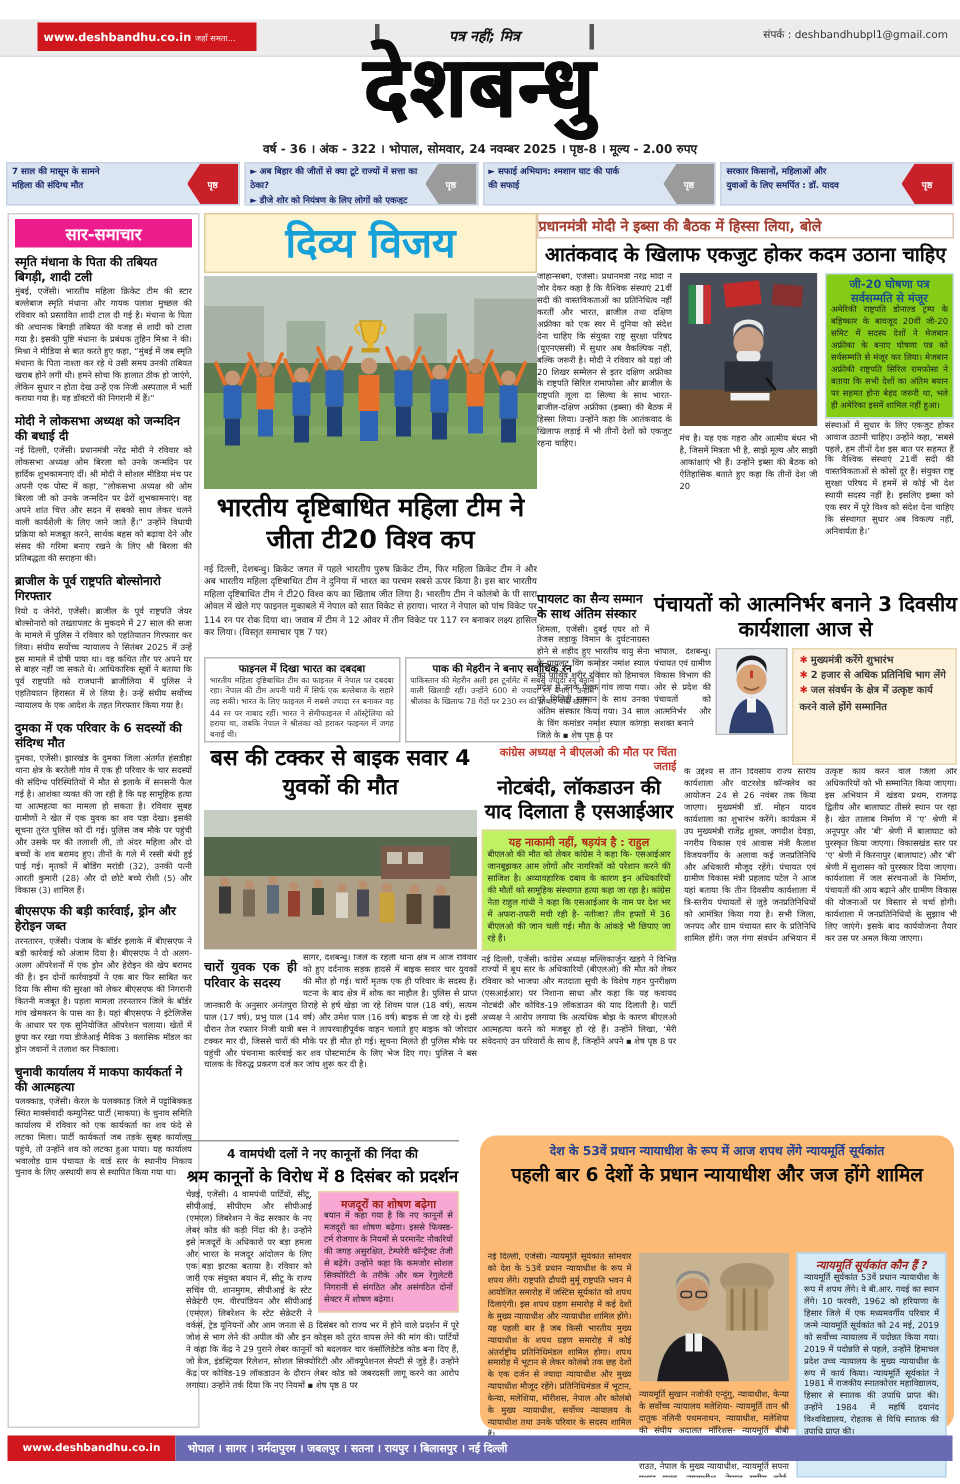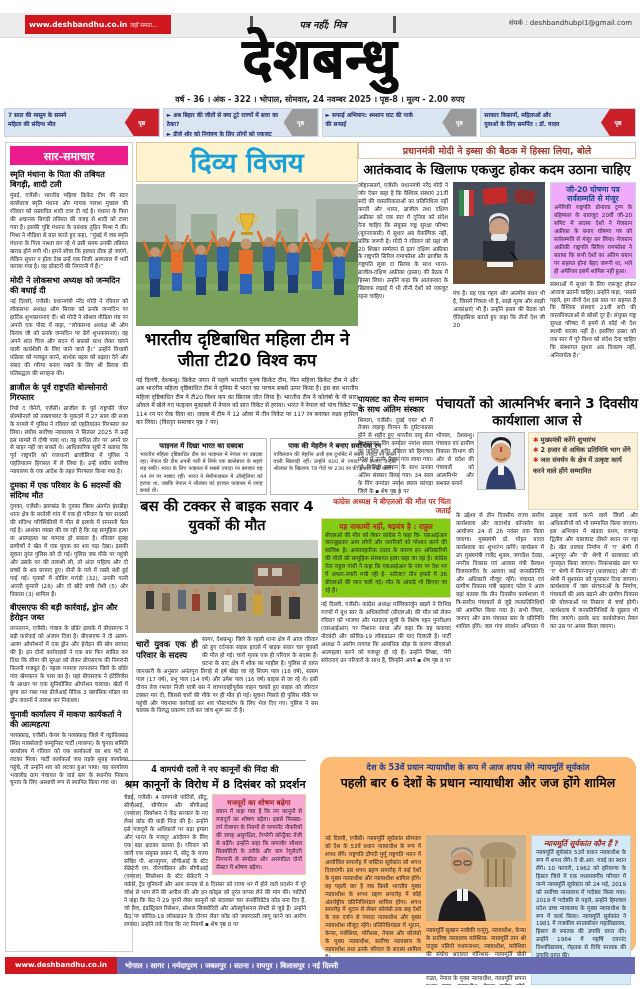--- a/index.html
+++ b/index.html
@@ -44,27 +44,27 @@
           color:#18a0d8;font-size:27px;font-weight:bold;text-align:center;line-height:40px;box-sizing:border-box;}
   .team-photo{left:136px;top:184px;width:222px;height:142px;}
   .ms-head{left:136px;top:329px;width:222px;text-align:center;font-size:17px;font-weight:bold;color:#090909;line-height:1.22;}
   .ms-body{left:136px;top:376px;width:222px;height:60px;}
   .ms-boxes{left:136px;top:438px;width:264px;height:57px;display:flex;gap:3px;}
   .ms-box{flex:1;border:1px solid #b9b9b9;padding:2px 3px;overflow:hidden;}
   .ms-box h4{margin:0 0 1px;font-size:6.8px;text-align:center;color:#111;}
   .box-body{font-size:5.2px;line-height:1.38;text-align:justify;color:#333;}
 
   
-  .modi-kicker{left:358px;top:142px;width:278px;text-align:center;font-size:9.5px;font-weight:bold;color:#a03c2d;
+  .modi-kicker{left:358px;top:142px;width:278px;font-size:9.5px;font-weight:bold;color:#a03c2d;
                border:1px solid #dcc3b2;padding:1px 0;box-sizing:border-box;}
   .modi-head{left:358px;top:160px;width:278px;text-align:center;font-size:13px;font-weight:bold;color:#0a0a0a;white-space:nowrap;overflow:hidden;}
   .modi-cols{left:358px;top:182px;width:278px;height:208px;display:flex;gap:5px;}
   .modi-c1{width:90px;} .modi-c2{width:92px;} .modi-c3{flex:1;}
   .modi-photo{width:92px;height:102px;margin-bottom:2px;}
-  .g20-box{background:#f0abfc;border:1px solid #c4dcee;padding:2px 3px;margin-bottom:2px;}
+  .g20-box{background:#84cc16;border:1px solid #c4dcee;padding:2px 3px;margin-bottom:2px;}
   .g20-box h4{margin:0 0 1px;font-size:7.6px;color:#1a4e8a;text-align:center;line-height:1.2;}
 
   
   .pilot{left:358px;top:394px;width:75px;height:106px;}
   .pilot h3{margin:0 0 2px;font-size:8.2px;color:#111;line-height:1.25;}
 
   
   .pan-head{left:436px;top:395px;width:202px;text-align:center;font-size:13.5px;font-weight:bold;color:#0a0a0a;line-height:1.25;}
   .pan-row{left:436px;top:432px;width:202px;height:78px;display:flex;gap:3px;}
   .pan-dl{width:38px;}
@@ -77,21 +77,21 @@
   
   .bus-head{left:136px;top:497px;width:182px;text-align:center;font-size:14.5px;font-weight:bold;color:#0a0a0a;line-height:1.3;}
   .bus-photo{left:136px;top:540px;width:182px;height:93px;}
   .bus-body{left:136px;top:636px;width:182px;height:120px;}
   .bus-sub{float:left;width:62px;font-size:8.4px;font-weight:bold;color:#111;line-height:1.3;margin:3px 4px 2px 0;}
 
   
   .sir{left:321px;top:497px;width:130px;height:260px;}
   .sir-kicker{font-size:7.4px;font-weight:bold;color:#c0392b;text-align:right;line-height:1.25;margin-bottom:2px;}
   .sir-head{font-size:13px;font-weight:bold;color:#0a0a0a;text-align:center;line-height:1.25;margin-bottom:3px;}
-  .rahul-box{background:#84cc16;border:1px solid #e6d3a4;padding:2px 3px;margin-bottom:3px;}
+  .rahul-box{background:#bef264;border:1px solid #e6d3a4;padding:2px 3px;margin-bottom:3px;}
   .rahul-box h4{margin:0 0 1px;font-size:7.4px;color:#b3271e;text-align:center;}
 
   
   .lab{left:124px;top:760px;width:182px;height:192px;}
   .lab-kicker{font-size:8.2px;font-weight:bold;color:#111;text-align:center;border-top:1px solid #999;padding-top:2px;}
   .lab-head{font-size:11px;font-weight:bold;color:#0a0a0a;text-align:center;white-space:nowrap;overflow:hidden;margin:2px 0 3px;}
   .lab-box{float:right;width:86px;background:#f9a8d4;border:1px solid #e6d3a4;padding:2px 3px;margin:0 0 2px 4px;}
   .lab-box h4{margin:0 0 1px;font-size:7.2px;color:#9c2218;text-align:center;}
 
   
@@ -348,20 +348,21 @@
         <rect x="153" y="57" width="11" height="22" fill="#3a3a3a"></rect>
     </g>
   </svg>
   <div class="abs bus-body tiny clip">
     <div class="bus-sub">चारों युवक एक ही परिवार के सदस्य</div>
     <span>सागर, देशबन्धु। जिले के रहली थाना क्षेत्र में आज रविवार को हुए दर्दनाक सड़क हादसे में बाइक सवार चार युवकों की मौत हो गई। चारों मृतक एक ही परिवार के सदस्य हैं। घटना के बाद क्षेत्र में शोक का माहौल है। पुलिस से प्राप्त जानकारी के अनुसार अनंतपुरा तिराहे से हर्ष खेड़ा जा रहे शिवम पाल (18 वर्ष), सत्यम पाल (17 वर्ष), प्रभु पाल (14 वर्ष) और उमेश पाल (16 वर्ष) बाइक से जा रहे थे। इसी दौरान तेज रफ्तार निजी यात्री बस ने लापरवाहीपूर्वक वाहन चलाते हुए बाइक को जोरदार टक्कर मार दी, जिससे चारों की मौके पर ही मौत हो गई। सूचना मिलते ही पुलिस मौके पर पहुंची और पंचनामा कार्रवाई कर शव पोस्टमार्टम के लिए भेज दिए गए। पुलिस ने बस चालक के विरुद्ध प्रकरण दर्ज कर जांच शुरू कर दी है।</span>
   </div>
 
   <div class="abs sir clip">
     <div class="sir-kicker">कांग्रेस अध्यक्ष ने बीएलओ की मौत पर चिंता जताई</div>
+    <div class="sir-head">नोटबंदी, लॉकडाउन की याद दिलाता है एसआईआर</div>
     <div class="rahul-box">
       <h4>यह नाकामी नहीं, षड़यंत्र है : राहुल</h4>
       <div class="tiny">बीएलओ की मौत को लेकर कांग्रेस ने कहा कि- एसआईआर जानबूझकर आम लोगों और नागरिकों को परेशान करने की साजिश है। अव्यावहारिक दबाव के कारण इन अधिकारियों की मौतों को सामूहिक संस्थागत हत्या कहा जा रहा है। कांग्रेस नेता राहुल गांधी ने कहा कि एसआईआर के नाम पर देश भर में अफरा-तफरी मची रही है- नतीजा? तीन हफ्तों में 36 बीएलओ की जान चली गई। मौत के आंकड़े भी छिपाए जा रहे हैं।</div>
     </div>
     <div class="tiny">नई दिल्ली, एजेंसी। कांग्रेस अध्यक्ष मल्लिकार्जुन खड़गे ने विभिन्न राज्यों में बूथ स्तर के अधिकारियों (बीएलओ) की मौत को लेकर रविवार को भाजपा और मतदाता सूची के विशेष गहन पुनरीक्षण (एसआईआर) पर निशाना साधा और कहा कि यह कवायद नोटबंदी और कोविड-19 लॉकडाउन की याद दिलाती है। पार्टी अध्यक्ष ने आरोप लगाया कि अत्यधिक बोझ के कारण बीएलओ आत्महत्या करने को मजबूर हो रहे हैं। उन्होंने लिखा, ‘मेरी संवेदनाएं उन परिवारों के साथ हैं, जिन्होंने अपने ▪ शेष पृष्ठ 8 पर</div>
   </div>
 
   <div class="abs lab clip">
     <div class="lab-kicker">4 वामपंथी दलों ने नए कानूनों की निंदा की</div>
     <div class="lab-head">श्रम कानूनों के विरोध में 8 दिसंबर को प्रदर्शन</div>

